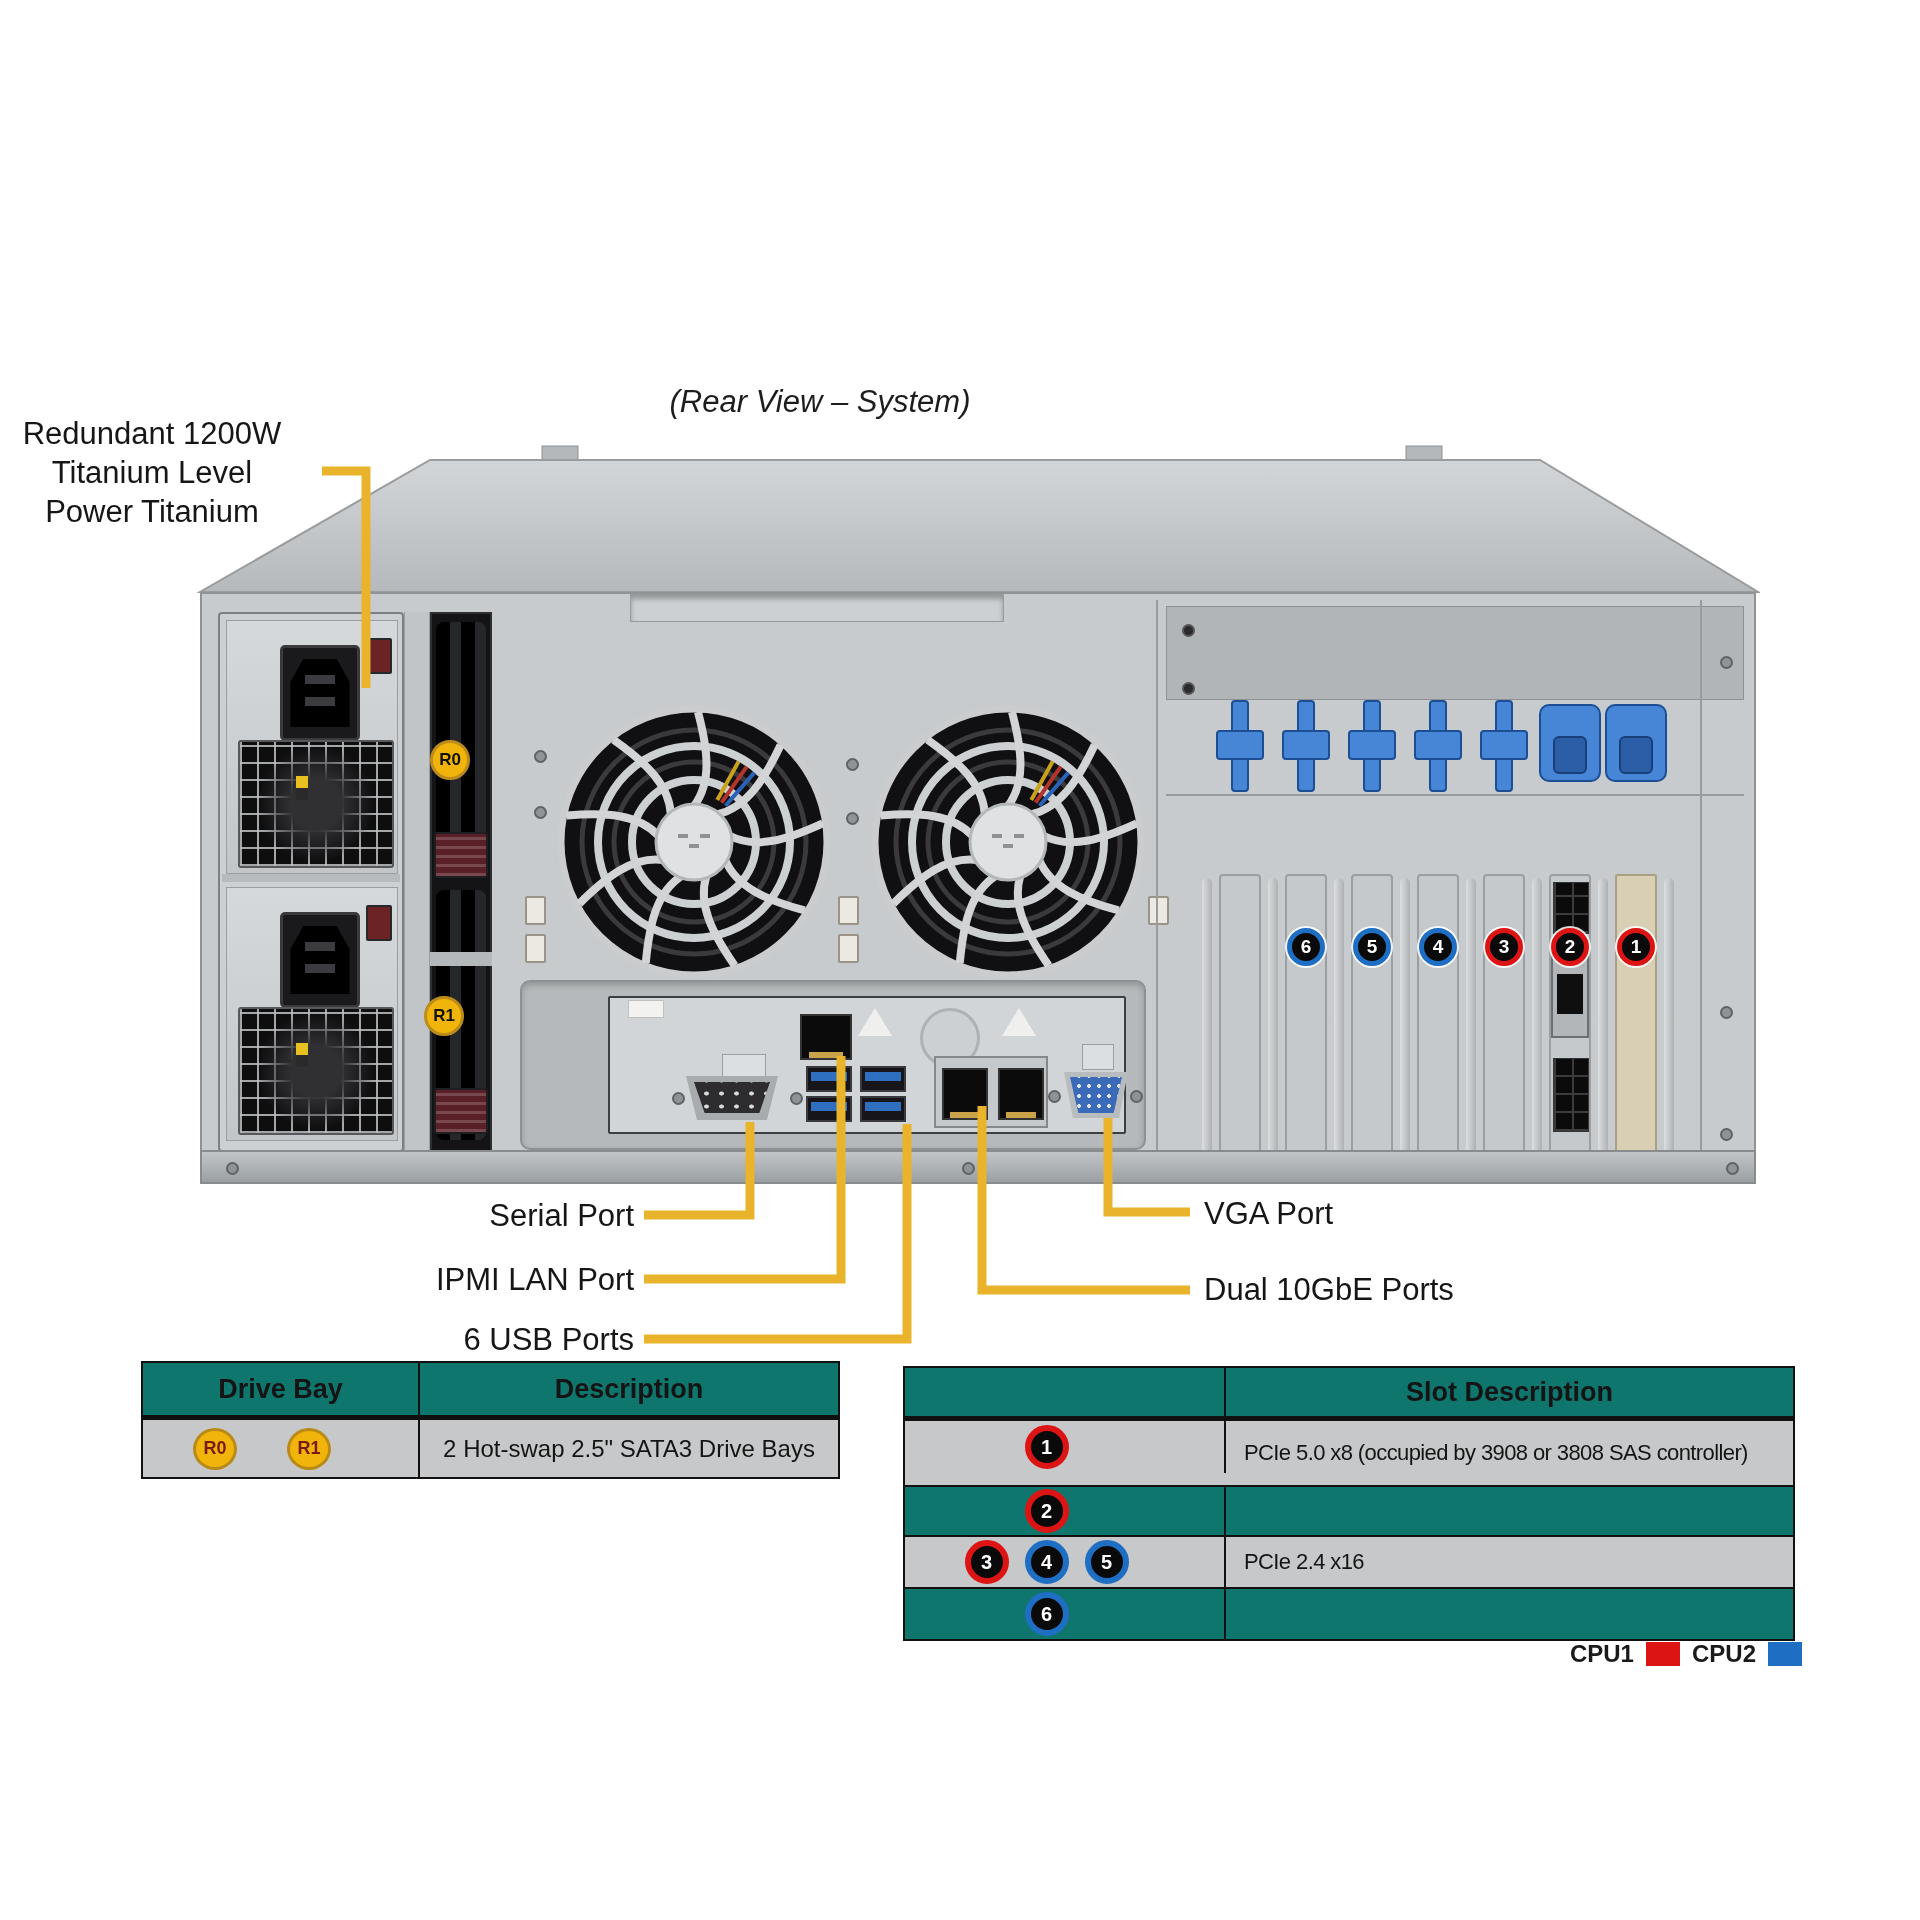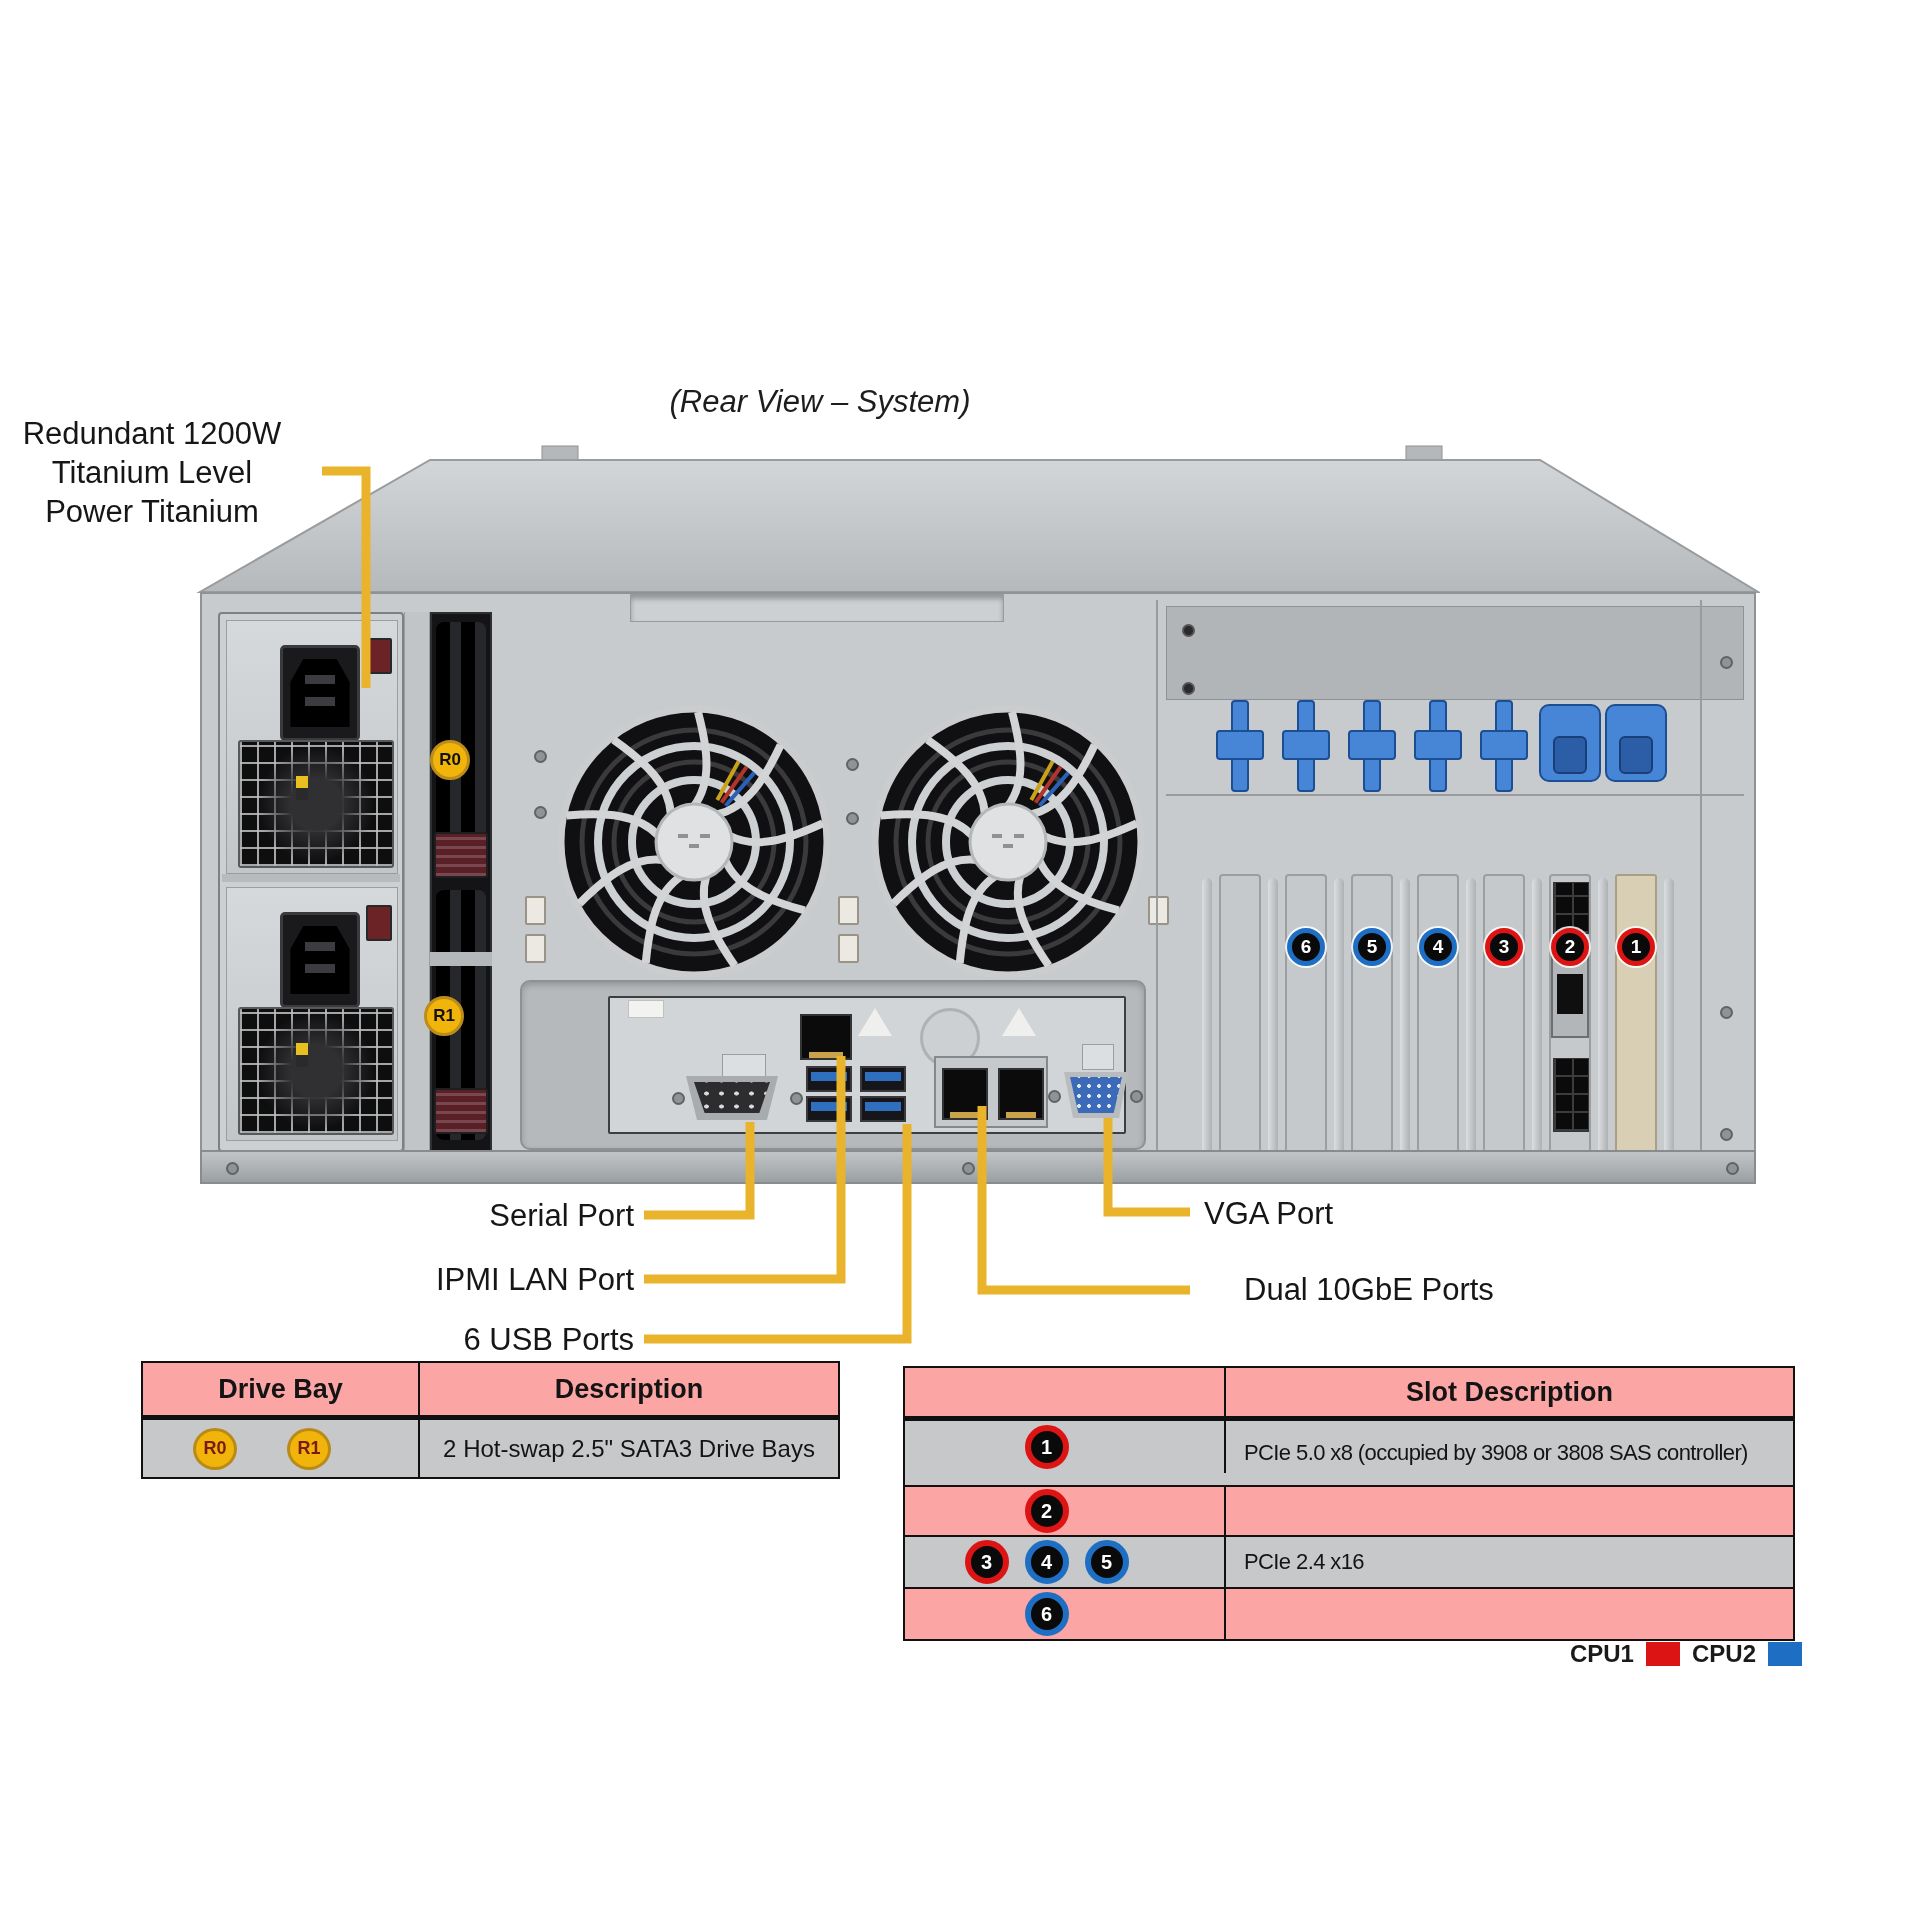--- a/index.html
+++ b/index.html
@@ -131,21 +131,21 @@
                          repeating-linear-gradient(90deg,#3c3c3e 0 2px,rgba(0,0,0,0) 2px 18px);}
   .cage{position:absolute;left:1551px;top:952px;width:38px;height:86px;background:#b3b6b8;
         border:2px solid #6b6f71;box-sizing:border-box;}
   .cage::after{content:"";position:absolute;left:4px;top:20px;width:26px;height:40px;background:#0f0f10;}
   .nbadge{position:absolute;width:38px;height:38px;border-radius:50%;background:#0a0a0a;
         border:5px solid #888;box-sizing:border-box;display:flex;align-items:center;justify-content:center;
         color:#fff;font-weight:bold;font-size:19px;box-shadow:0 0 0 2px rgba(255,255,255,.85);}
   .nbadge[data-color="red"]{border-color:var(--badge-red);}
   .nbadge[data-color="blue"]{border-color:var(--badge-blue);}
   
-  .tbl{position:absolute;border:2px solid #111;box-sizing:border-box;background:#fca5a5;font-size:24px;}
+  .tbl{position:absolute;border:2px solid #111;box-sizing:border-box;background:#0f766e;font-size:24px;}
   .tbl .hdr{display:flex;border-bottom:5px solid #111;font-weight:bold;font-size:27px;}
   .tbl .row{display:flex;}
   .tbl .c1{display:flex;align-items:center;justify-content:center;border-right:2px solid #111;box-sizing:border-box;}
   .tbl .c2{flex:1;display:flex;align-items:center;box-sizing:border-box;}
   .tbl .c2.center{justify-content:center;}
   .shade{background:var(--row-gray);}
   .tbadge{width:44px;height:42px;border-radius:50%;background:var(--gold);border:3px solid #b98a18;
         box-sizing:border-box;display:flex;align-items:center;justify-content:center;
         font-size:18px;font-weight:bold;color:#7c1a12;flex:0 0 auto;}
   .tnbadge{width:44px;height:44px;border-radius:50%;background:#0a0a0a;border:6px solid #888;
@@ -406,21 +406,21 @@
       <polyline points="907,1124 907,1339 644,1339"></polyline>
       <polyline points="1108,1118 1108,1212 1190,1212"></polyline>
       <polyline points="982,1106 982,1290 1190,1290"></polyline>
     </g>
   </svg>
 
   <div class="lbl r" style="left:334px;top:1198px;width:300px;">Serial Port</div>
   <div class="lbl r" style="left:334px;top:1262px;width:300px;">IPMI LAN Port</div>
   <div class="lbl r" style="left:334px;top:1322px;width:300px;">6 USB Ports</div>
   <div class="lbl" style="left:1204px;top:1196px;">VGA Port</div>
-  <div class="lbl" style="left:1204px;top:1272px;margin-left:40px;">Dual 10GbE Ports</div>
+  <div class="lbl" style="left:1204px;top:1272px;">Dual 10GbE Ports</div>
 
   <div class="tbl" style="left:141px;top:1361px;width:699px;">
     <div class="hdr">
       <div class="c1" style="width:277px;height:52px;">Drive Bay</div>
       <div class="c2 center" style="height:52px;">Description</div>
     </div>
     <div class="row shade">
       <div class="c1" style="width:277px;height:57px;gap:50px;padding-left:50px;justify-content:flex-start;">
         <div class="tbadge">R0</div>
         <div class="tbadge">R1</div>

